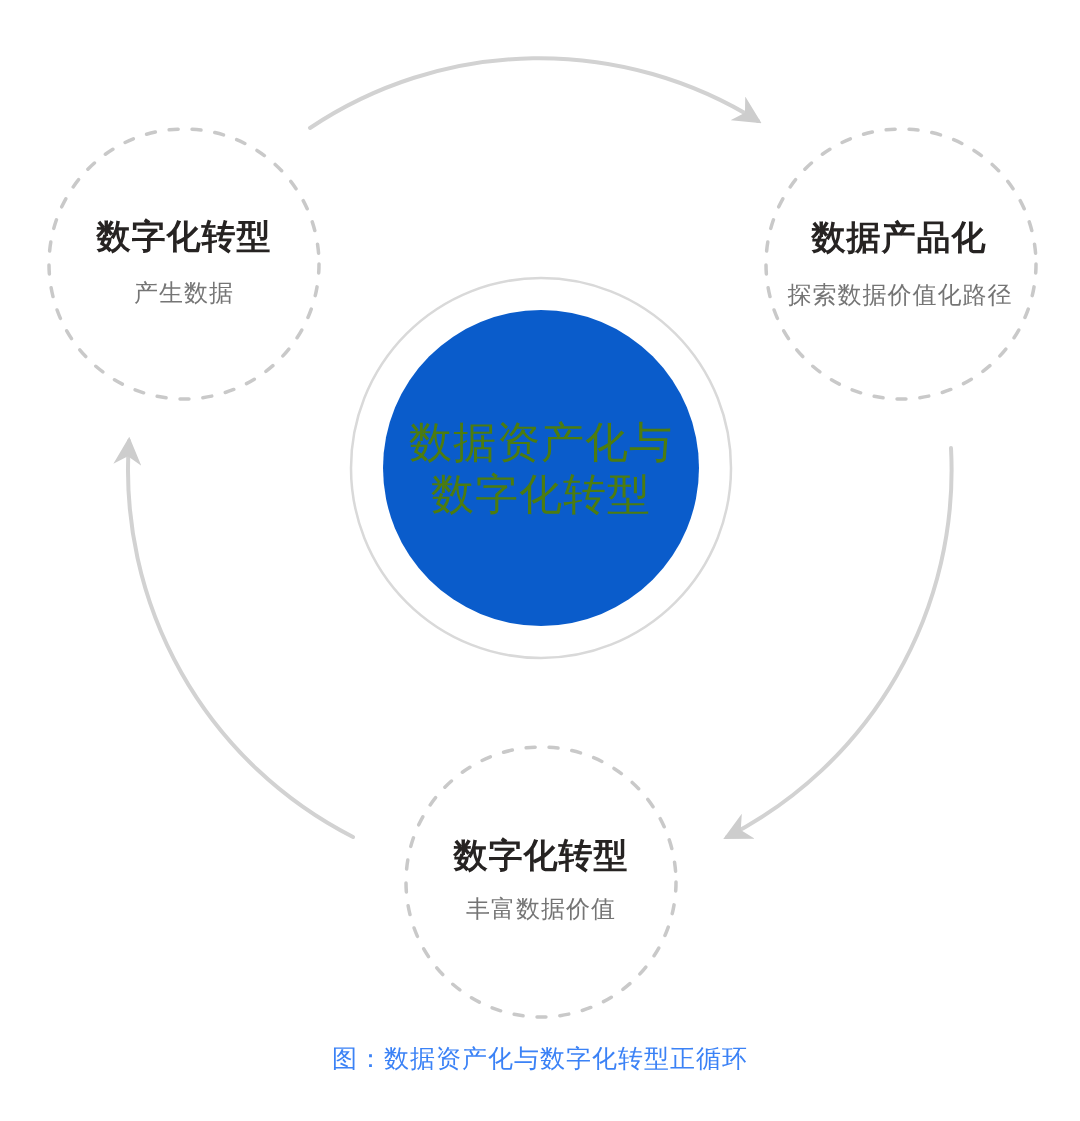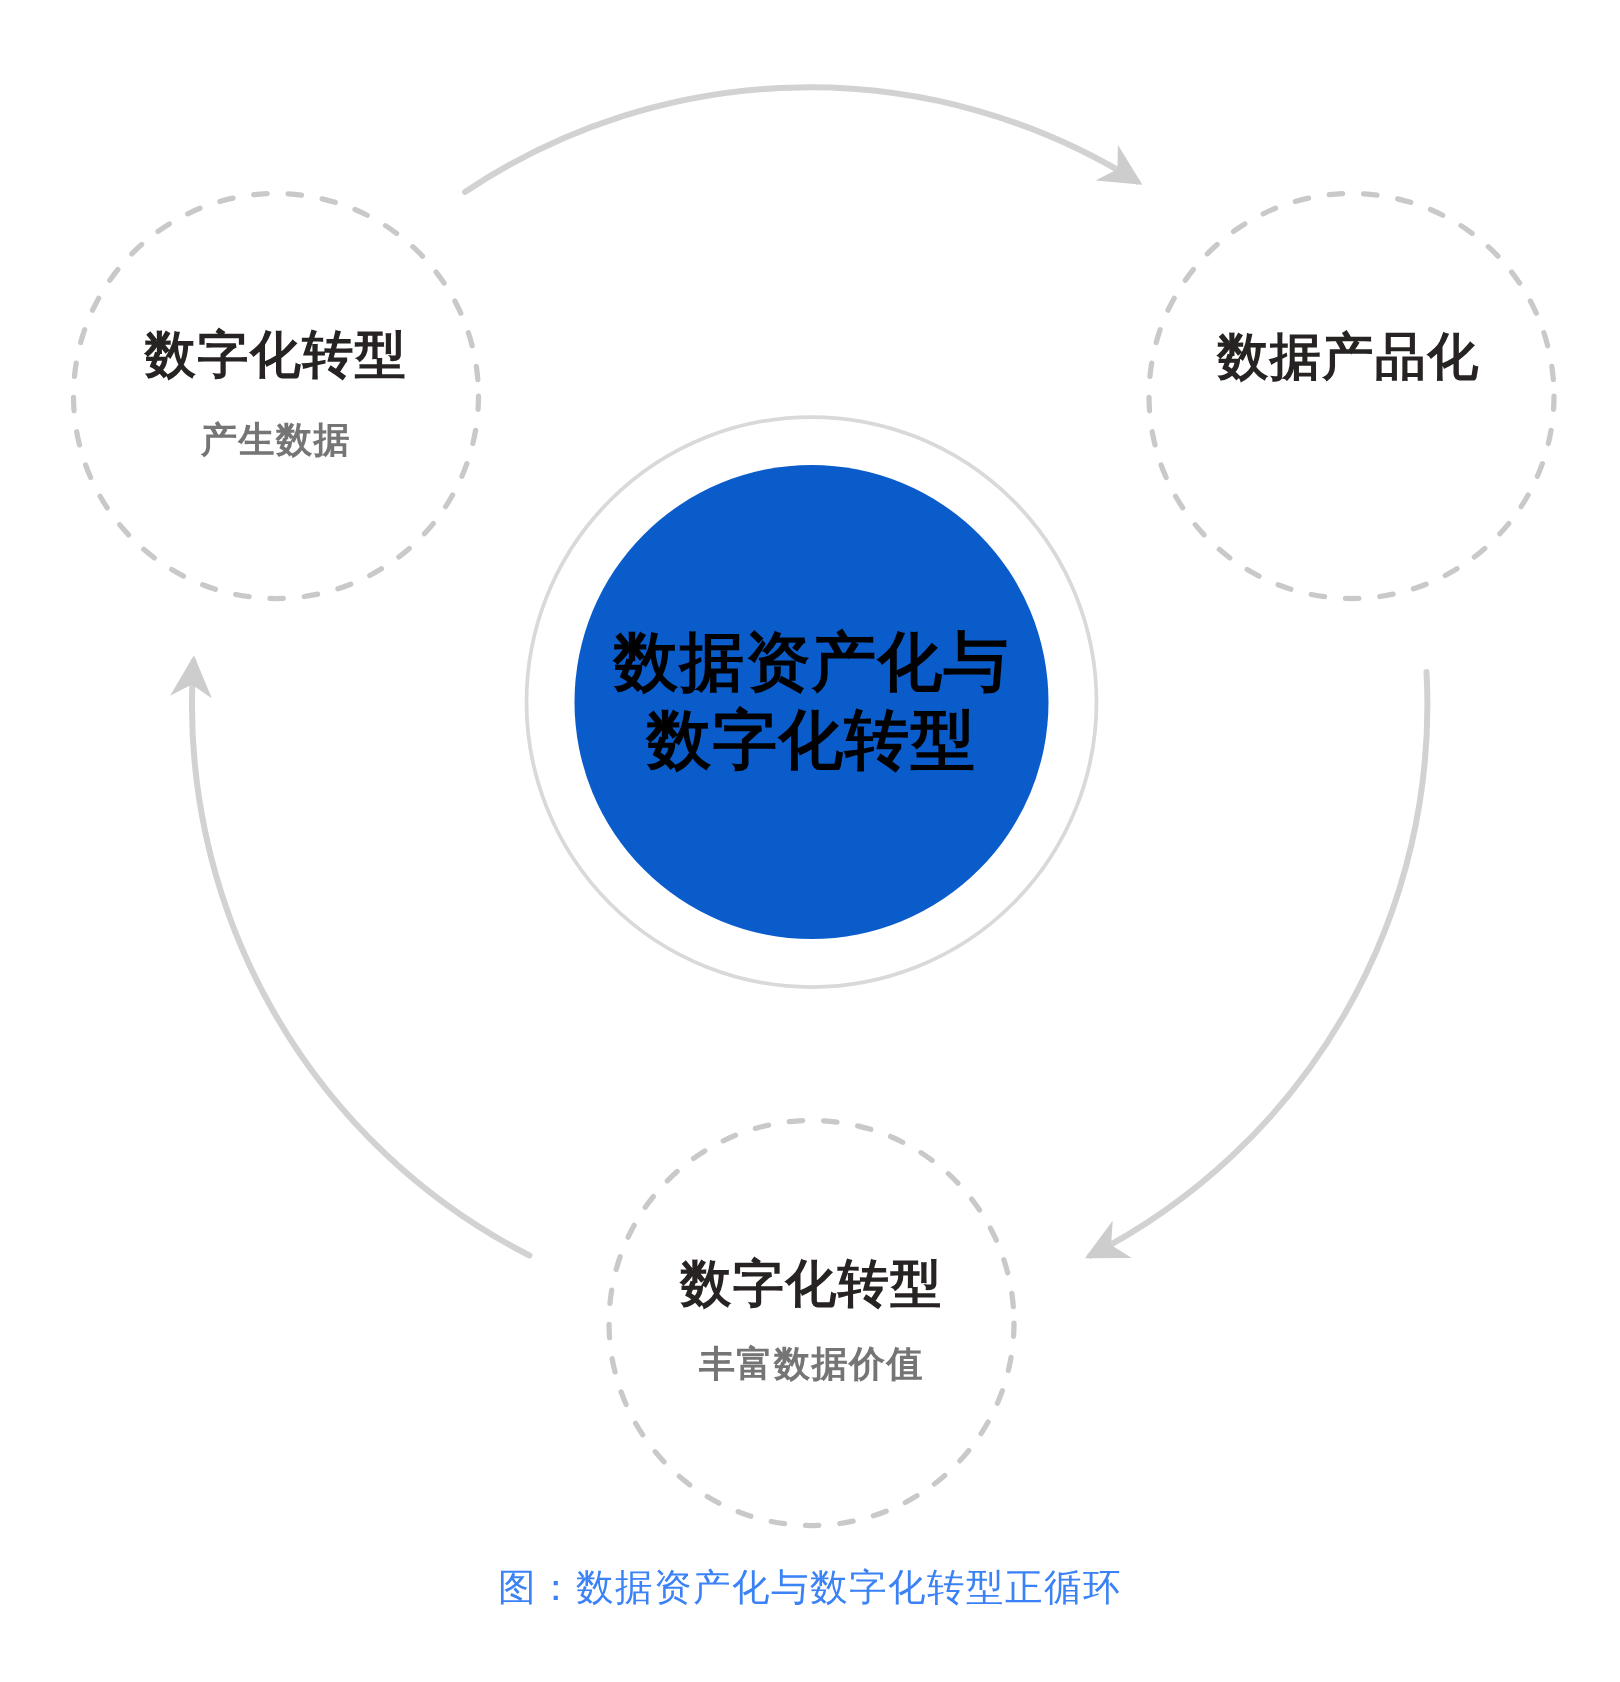--- a/index.html
+++ b/index.html
@@ -27,28 +27,28 @@
     text-align: center;
   }
   .node-title {
     font-size: 34px;
     font-weight: 700;
     color: #262322;
     letter-spacing: 1px;
   }
   .node-subtitle {
     font-size: 24px;
-    font-weight: 700;
+    font-weight: 400;
     color: #757575;
     letter-spacing: 1px;
   }
   .center-text {
     font-size: 43px;
-    font-weight: 700;
-    color: #000000;
+    font-weight: 400;
+    color: #4d7c0f;
     line-height: 52px;
     letter-spacing: 1px;
   }
   .caption {
     font-size: 25px;
     font-weight: 400;
     color: #3b82f6;
     letter-spacing: 1px;
   }
 </style>
@@ -73,20 +73,21 @@
     <circle cx="541" cy="882" r="135" fill="none" stroke-width="3.5" stroke-dasharray="9 14" stroke-linecap="round" stroke="#c9c9c9"></circle>
 
     <circle cx="541" cy="468" r="190" fill="none" stroke-width="2.5" stroke="#d9d9d9"></circle>
     <circle cx="541" cy="468" r="158" fill="#0a5ccb"></circle>
   </svg>
 
   <div class="label node-title" style="left:184px; top:237px;">数字化转型</div>
   <div class="label node-subtitle" style="left:184px; top:293px;">产生数据</div>
 
   <div class="label node-title" style="left:899px; top:238px;text-align:right;">数据产品化</div>
+  <div class="label node-subtitle" style="left:900px; top:295px;">探索数据价值化路径</div>
 
   <div class="label node-title" style="left:541px; top:856px;">数字化转型</div>
   <div class="label node-subtitle" style="left:541px; top:909px;text-align:center;">丰富数据价值</div>
 
   <div class="label center-text" style="left:541px; top:468px;">
     <div>数据资产化与</div>
     <div>数字化转型</div>
   </div>
 
   <div class="label caption" style="left:540px; top:1058px;">图：数据资产化与数字化转型正循环</div>

